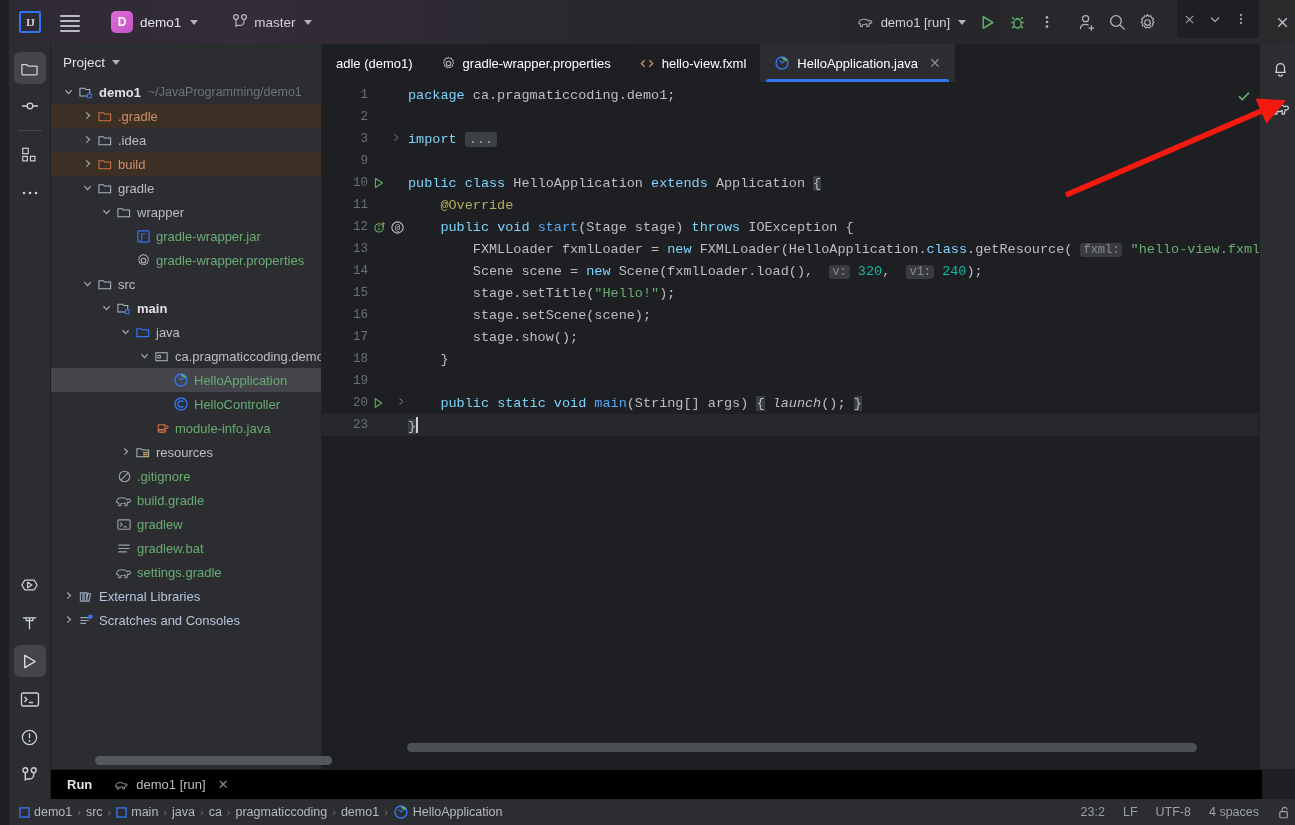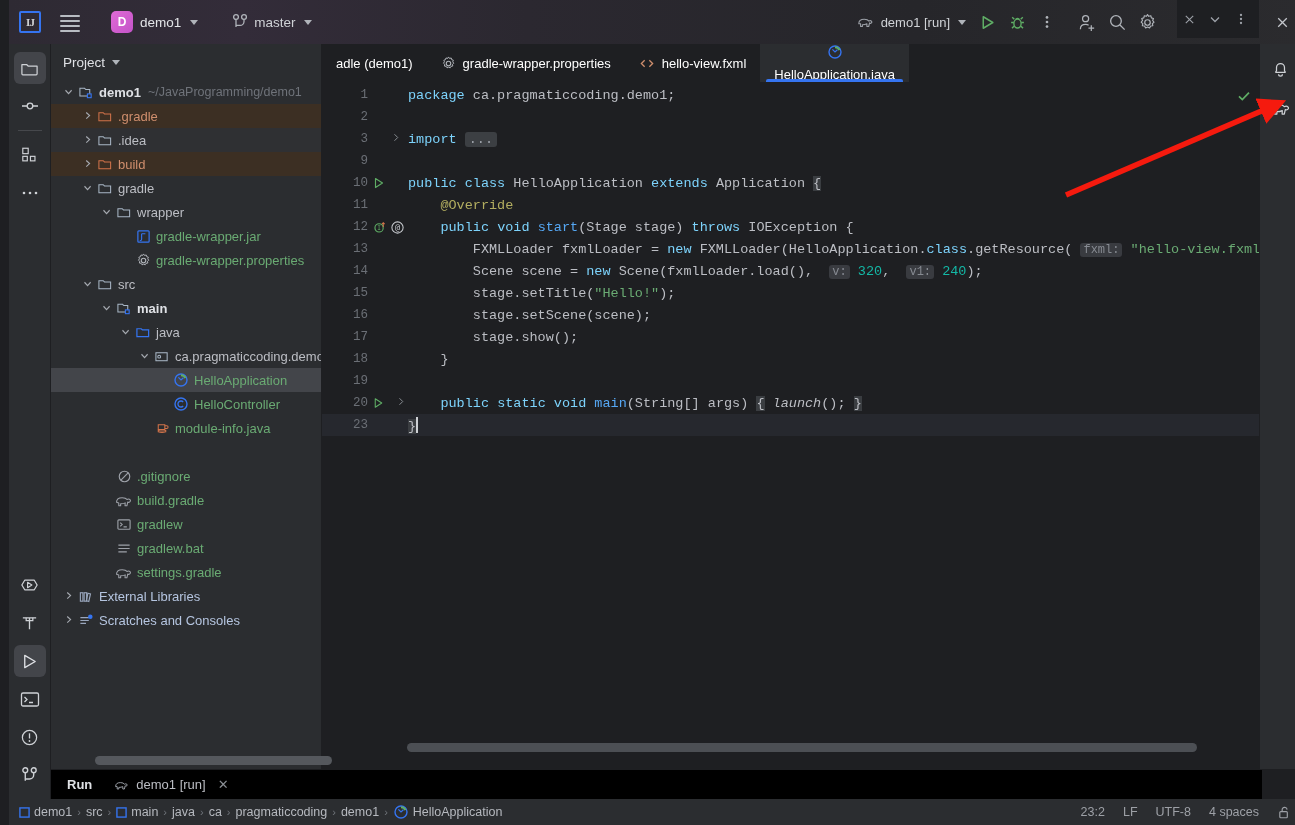--- a/index.html
+++ b/index.html
@@ -94,21 +94,21 @@
   .sub { color: #6f737a; font-size: 12.5px; margin-left: 7px; }
 
   
   .tabbar {
     position: absolute; left: 313px; top: 44px; width: 940px; height: 38px;
     background: #1e1f22; display: flex; align-items: stretch; overflow: hidden;
   }
   .tab { display: flex; align-items: center; gap: 7px; padding: 0 14px; cursor: pointer;
          font-size: 13px; position: relative; white-space: nowrap; }
   .tab .tlabel { color: #ffffff; }
-  .tab.active { background: #2b2d30; flex-direction: column; }
+  .tab.active { background: #2b2d30; }
   .tab.active::after { content: ""; position: absolute; left: 6px; right: 6px; bottom: 0; height: 3px;
                         background: #3574f0; border-radius: 2px 2px 0 0; }
   .tab-x { color: #8a8e94; font-size: 14px; margin-left: 4px; }
   .tabbar-tools { position: absolute; right: 0; top: 0; height: 38px; display: flex; align-items: center; gap: 2px;
                   background: #1e1f22; padding-right: 6px; }
   .tt-btn { width: 24px; height: 24px; display: flex; align-items: center; justify-content: center; cursor: pointer; border-radius: 4px; }
 
   
   .editor {
     position: absolute; left: 313px; top: 82px; width: 940px; height: 672px;
@@ -532,20 +532,35 @@
           <span class="arrow"></span>
           <span class="ico">
             <svg width="16" height="15" viewBox="0 0 16 16">
               <path d="M4 10 q4 1.5 8 0 l0 1.5 q-4 1.5-8 0z" fill="none" stroke="#d1734a" stroke-width="1.1"></path>
               <path d="M4 4 h7 v5 H4z" fill="none" stroke="#d1734a" stroke-width="1.1"></path>
               <path d="M11 5 h2 a1.5 1.5 0 0 1 0 3 h-2" fill="none" stroke="#d1734a" stroke-width="1.1"></path>
             </svg>
           </span>
           <span class="lbl green">module-info.java</span>
         </div>
+        <div class="row" style="top: 360px; position: absolute; left: 0px; right: 0px;">
+          <span style="width:67px;flex:none"></span>
+          <span class="arrow">
+            <svg width="14" height="14" viewBox="0 0 16 16">
+              <path d="M6 4 L9.8 7.5 L6 11" fill="none" stroke="#a6aab1" stroke-width="1.3"></path>
+            </svg>
+          </span>
+          <span class="ico">
+            <svg width="16" height="15" viewBox="0 0 16 16">
+              <path d="M1.5 4 h4.6 l1.3 1.3 H14 v7.2 H1.5z" fill="none" stroke="#a9b7c6" stroke-width="1.1"></path>
+              <path d="M8 8 h5 M8 10 h5 M8 12 h5" stroke="#d1a847" stroke-width="1.1"></path>
+            </svg>
+          </span>
+          <span class="lbl">resources</span>
+        </div>
         <div class="row" style="top: 384px; position: absolute; left: 0px; right: 0px;">
           <span style="width:48px;flex:none"></span>
           <span class="arrow"></span>
           <span class="ico">
             <svg width="15" height="15" viewBox="0 0 16 16">
               <circle cx="8" cy="8" r="5.6" fill="none" stroke="#9da1a8" stroke-width="1.25"></circle>
               <path d="M4.2 11.8 L11.8 4.2" stroke="#9da1a8" stroke-width="1.25"></path>
             </svg>
           </span>
           <span class="lbl green">.gitignore</span>

